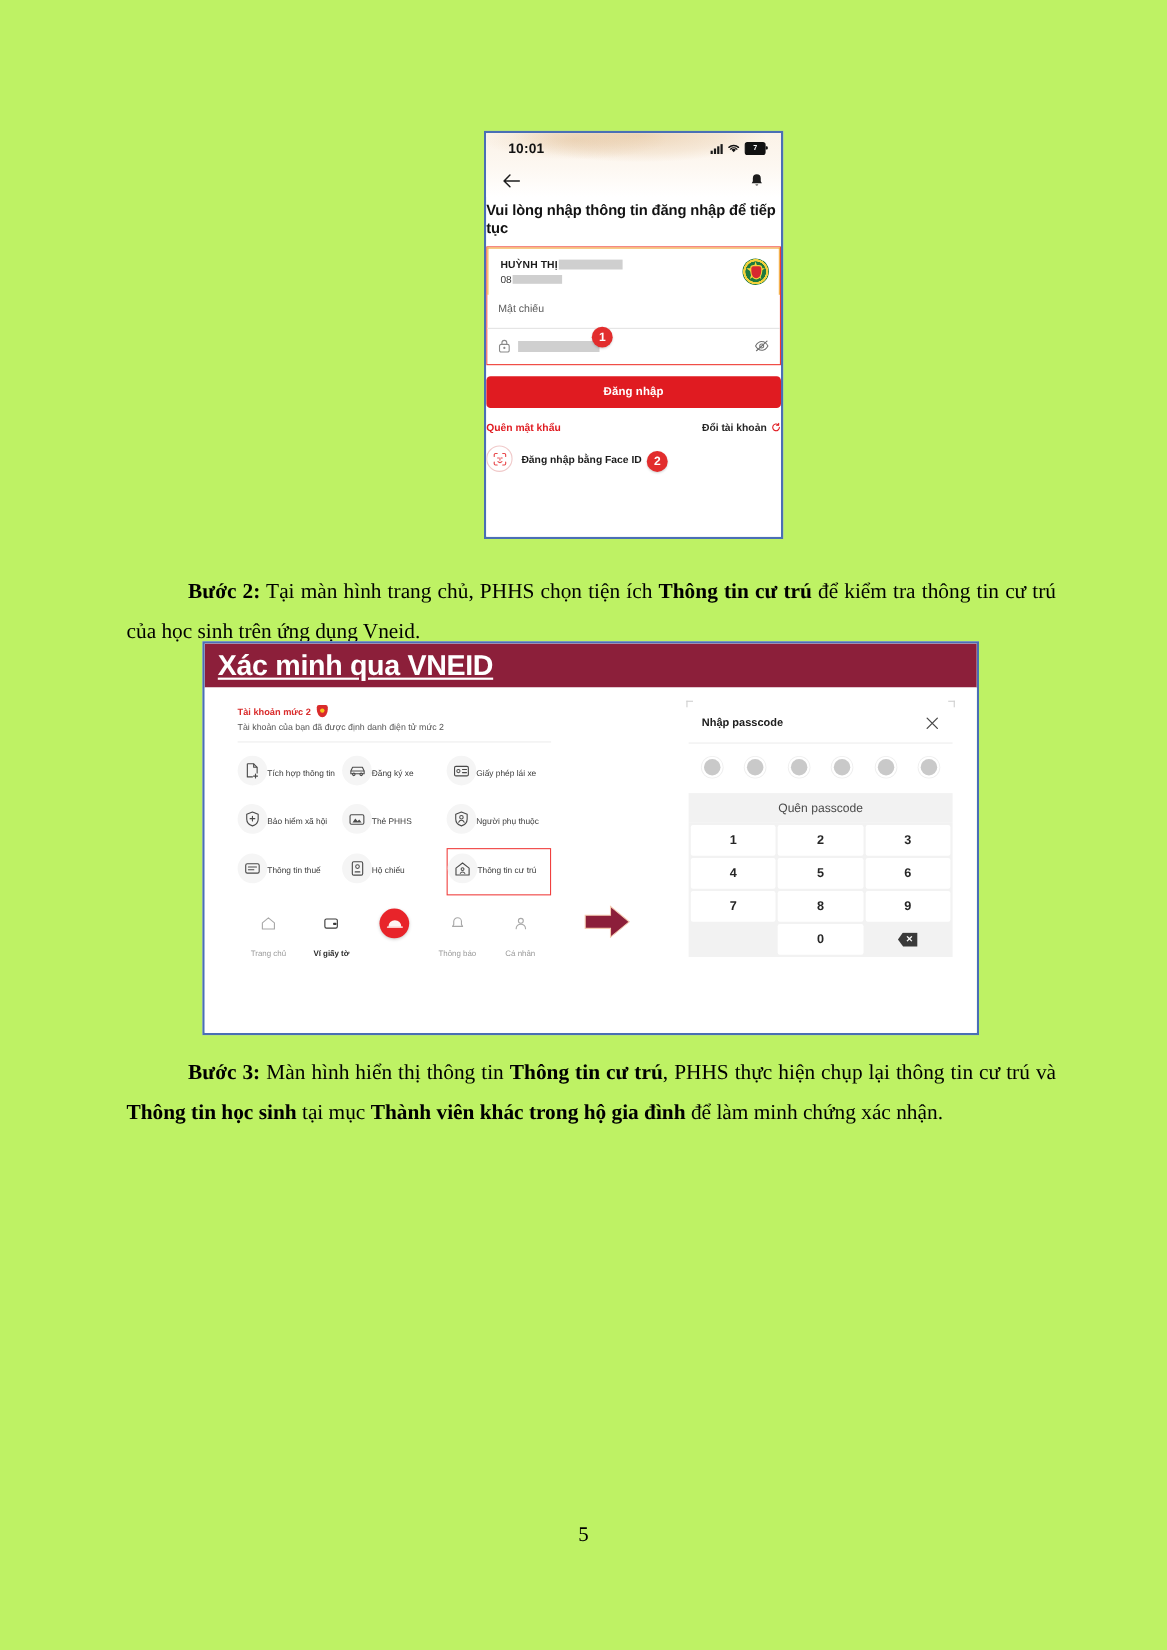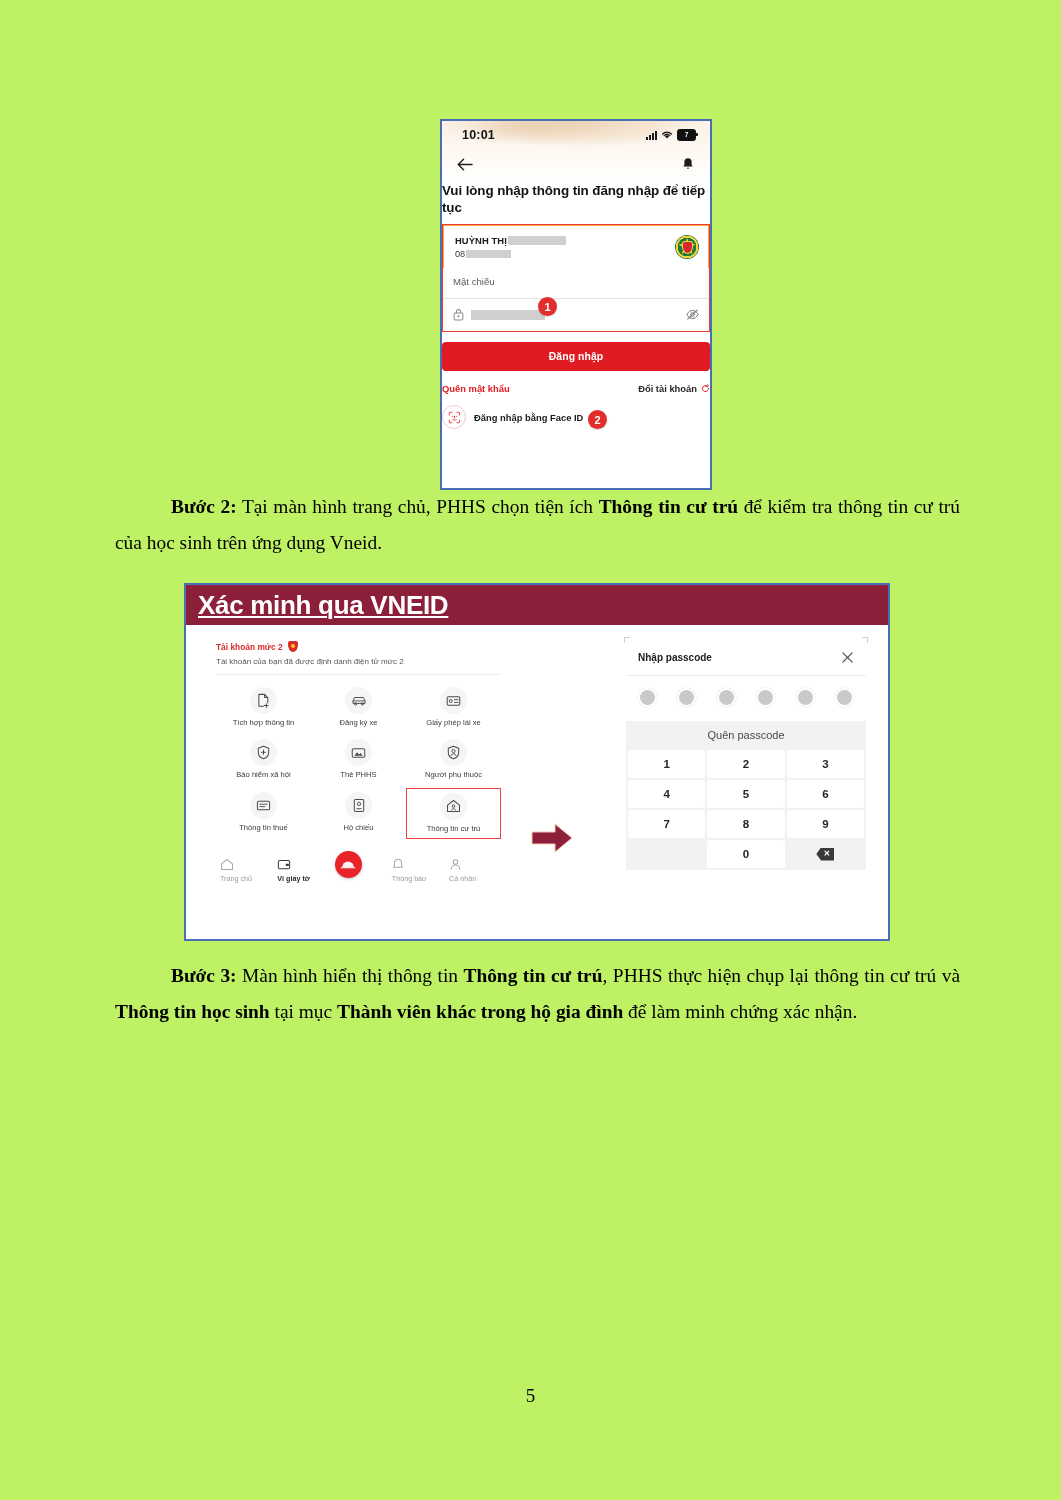--- a/index.html
+++ b/index.html
@@ -256,21 +256,21 @@
   
   .para {
     position: absolute;
     font-family: "Liberation Serif", serif;
     font-size: 19.4px;
     line-height: 36px;
     color: #000000;
     text-align: justify;
   }
   .para b { font-weight: bold; }
-  .p-step2 { left: 115px; top: 489px; width: 845px; text-indent: 56px; }
+  .p-step2 { left: 115px; top: 521px; width: 845px; text-indent: 56px; }
   .p-step3 { left: 115px; top: 958px; width: 845px; text-indent: 56px; }
 
   
   .vneid-figure {
     position: absolute;
     left: 184px;
     top: 583px;
     width: 706px;
     height: 358px;
     border: 2px solid #4a6fb5;
@@ -336,21 +336,21 @@
     padding-bottom: 8px;
     border-bottom: 1px solid #ededed;
   }
   .grid3 {
     display: grid;
     grid-template-columns: repeat(3, 1fr);
     row-gap: 3px;
     padding-top: 8px;
   }
   .tile {
-    display:flex; flex-direction:column; align-items:center;
+    display:flex; align-items:center;
     padding: 4px 0 5px 0;
     position: relative;
     box-sizing: border-box;
   }
   .tile-ico {
     width: 27px; height:27px;
     border-radius: 50%;
     background: #f5f5f5;
     display:flex;align-items:center;justify-content:center;
     margin-bottom: 5px;
@@ -365,21 +365,21 @@
   }
   .tile.highlight {
     border: 1.6px solid #f0403f;
   }
   .bottom-nav {
     display:flex; align-items:flex-end; justify-content:space-between;
     padding: 8px 4px 0 4px;
     margin-top: 4px;
   }
   .nav-item{
-    display:flex;flex-direction:column;align-items:flex-start;gap:3px;
+    display:flex;flex-direction:column;align-items:center;gap:16px;
     width: 48px;
   }
   .nav-lbl{
     font-family:"Liberation Sans", sans-serif;
     font-size:7.2px; color:#9a9a9a; white-space:nowrap;
   }
   .nav-lbl.active{ color:#2b2b2b; font-weight:bold; }
   .nav-fab{
     width:27px;height:27px;border-radius:50%;
     background:#e8242a;

